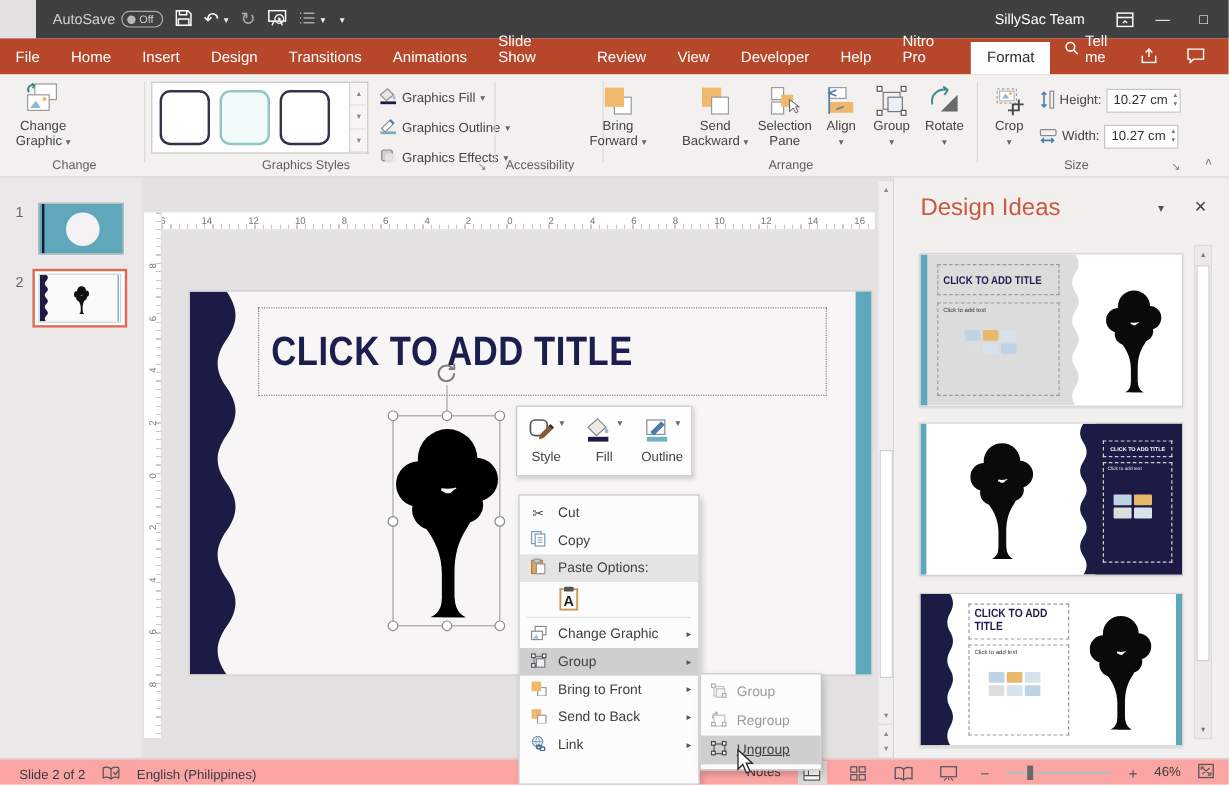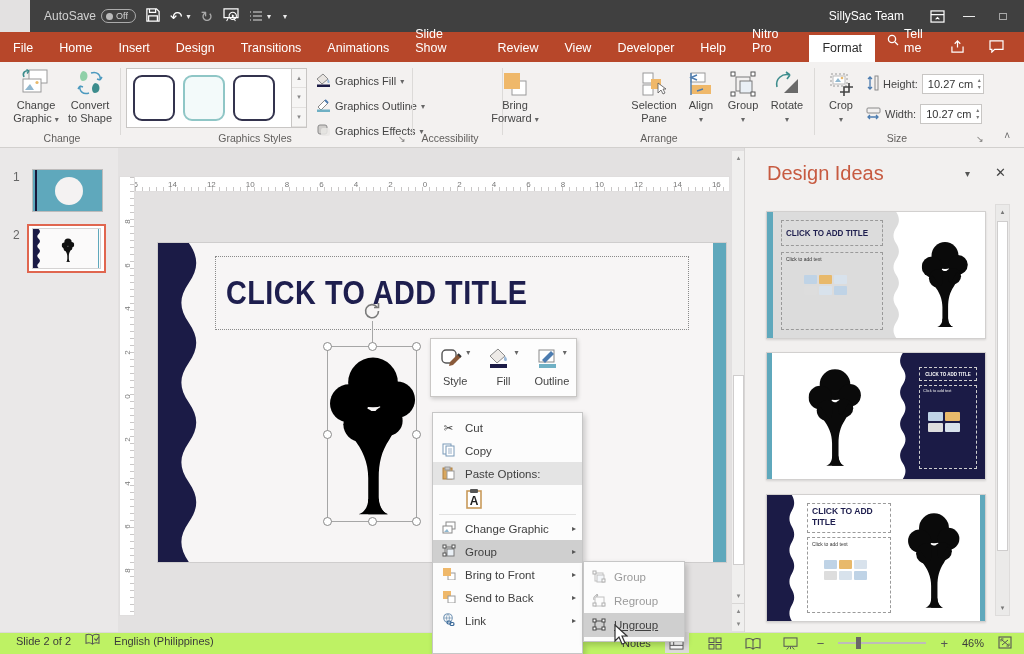--- a/index.html
+++ b/index.html
@@ -115,21 +115,21 @@
   .dashbox { border:1px dashed #9a9a9a; position:absolute; }
   .dt-title { font-weight:800; color:#1E1E4E; transform:scale(.95,1.1); transform-origin:left center; }
   .icl { position:absolute; display:grid; grid-template-columns:repeat(3,13px); grid-auto-rows:9px; gap:2px; }
   .icl i { border-radius:1px; }
   .c-tbl { background:#BFD3E6; } .c-bar { background:#E8B96B; } .c-doc { background:#D8E2EC; } .c-gry { background:#DDDDDD; }
   .d-scroll { position:absolute; right:14px; top:56px; width:15px; height:412px; background:#EBEAE9; border:1px solid #DEDCDB; display:flex; flex-direction:column; align-items:center; font-size:7px; color:#777; }
   .d-track { flex:1; width:100%; position:relative; }
   .d-thumb { position:absolute; left:1px; right:1px; top:2px; height:330px; background:#fff; border:1px solid #CFCDCD; }
 
   
-  #statusbar { position:absolute; left:0; top:632px; width:1024px; height:22px; background:#bef264; border-top:1px solid #DCDAD8; display:flex; align-items:flex-start; font-size:11px; color:#3b3b3b; }
+  #statusbar { position:absolute; left:0; top:632px; width:1024px; height:22px; background:#fca5a5; border-top:1px solid #DCDAD8; display:flex; align-items:flex-end; font-size:11px; color:#3b3b3b; }
   .sb-left { display:flex; align-items:center; gap:14px; padding-left:16px; }
   .sb-right { margin-left:auto; display:flex; align-items:center; gap:14px; padding-right:12px; }
   .viewbtn { width:24px; height:20px; display:flex; align-items:center; justify-content:center; }
   .viewbtn.sel { background:#DCDAD8; }
   .zoom-track { position:relative; width:88px; height:2px; background:#BEBCBA; }
   .zoom-thumb { position:absolute; left:18px; top:-5px; width:5px; height:12px; background:#6A6867; }
   .zsign { font-size:13px; color:#555; }
 
   #cursor { position:absolute; left:614px; top:624px; z-index:40; }
 </style>
@@ -240,31 +240,20 @@
             <rect x="8" y="1" width="18" height="13" fill="#fff" stroke="#9a9a9a"></rect>
             <rect x="2" y="10" width="18" height="13" fill="#fff" stroke="#9a9a9a"></rect>
             <path d="M4 21 L9 15 L13 21 Z" fill="#8FB7CF"></path>
             <circle cx="16" cy="13.5" r="1.6" fill="#E8B96B"></circle>
             <path d="M3 8 C1 4 4 1 8 2" fill="none" stroke="#3C8C8C" stroke-width="1.6"></path>
             <path d="M8 2 L5.5 0.5 M8 2 L6 4.5" stroke="#3C8C8C" stroke-width="1.4"></path>
           </svg>
         </span>
     <span><span>Change Graphic</span> <span class="dd">▾</span></span>
   </div>
-  <div class="rbtn-lg" style="left:64px; width:52px;">
-    <span class="ric">
-          <svg width="26" height="28" viewBox="0 0 26 28">
-            <path d="M6 2 C12 2 12 12 6 12 C2 12 2 4 6 2 Z" fill="#8FD0A8"></path>
-            <path d="M18 14 C24 14 24 24 18 24 C14 24 14 16 18 14 Z" fill="#3C8C8C"></path>
-            <path d="M14 4 C20 2 24 6 23 11 M23 11 L25 8 M23 11 L20 10" fill="none" stroke="#4C9ABF" stroke-width="1.5"></path>
-            <path d="M12 24 C6 26 2 22 3 17 M3 17 L1 20 M3 17 L6 18" fill="none" stroke="#4C9ABF" stroke-width="1.5"></path>
-          </svg>
-        </span>
-    <span><span>Convert</span><br><span>to Shape</span></span>
-  </div>
   <div class="rgrp-label" style="left:8px; width:108px;">Change</div>
   <div class="rsep" style="left:120px;"></div>
 
   <div class="gallery">
     <div class="gstyle gs1"></div>
     <div class="gstyle gs2"></div>
     <div class="gstyle gs3"></div>
   </div>
   <div class="gscroll">
     <div>▴</div>
@@ -305,20 +294,29 @@
   <div class="rsep" style="left:502px;"></div>
 
   <div class="rbtn-lg" style="left:488px; width:54px;">
     <span class="ric">
           <svg width="26" height="26" viewBox="0 0 26 26">
             <rect x="10" y="10" width="14" height="14" fill="#fff" stroke="#9a9a9a"></rect>
             <rect x="2" y="2" width="16" height="16" fill="#EFB86A"></rect>
           </svg>
         </span>
     <span><span>Bring</span><br><span>Forward</span> <span class="dd">▾</span></span>
+  </div>
+  <div class="rbtn-lg" style="left:568px; width:56px;">
+    <span class="ric">
+          <svg width="26" height="26" viewBox="0 0 26 26">
+            <rect x="2" y="2" width="16" height="16" fill="#EFB86A"></rect>
+            <rect x="10" y="10" width="14" height="14" fill="#fff" stroke="#9a9a9a"></rect>
+          </svg>
+        </span>
+    <span><span>Send</span><br><span>Backward</span> <span class="dd">▾</span></span>
   </div>
   <div class="rbtn-lg" style="left:628px; width:52px;">
     <span class="ric">
           <svg width="26" height="26" viewBox="0 0 26 26">
             <rect x="2" y="2" width="10" height="10" fill="#fff" stroke="#9a9a9a"></rect>
             <rect x="2" y="14" width="10" height="10" fill="#fff" stroke="#9a9a9a"></rect>
             <rect x="10" y="8" width="10" height="10" fill="#EFB86A"></rect>
             <path d="M17 12 L17 22 L20 19 L22 23 L24 22 L22 18 L25 18 Z" fill="#fff" stroke="#555" stroke-width=".8"></path>
           </svg>
         </span>

